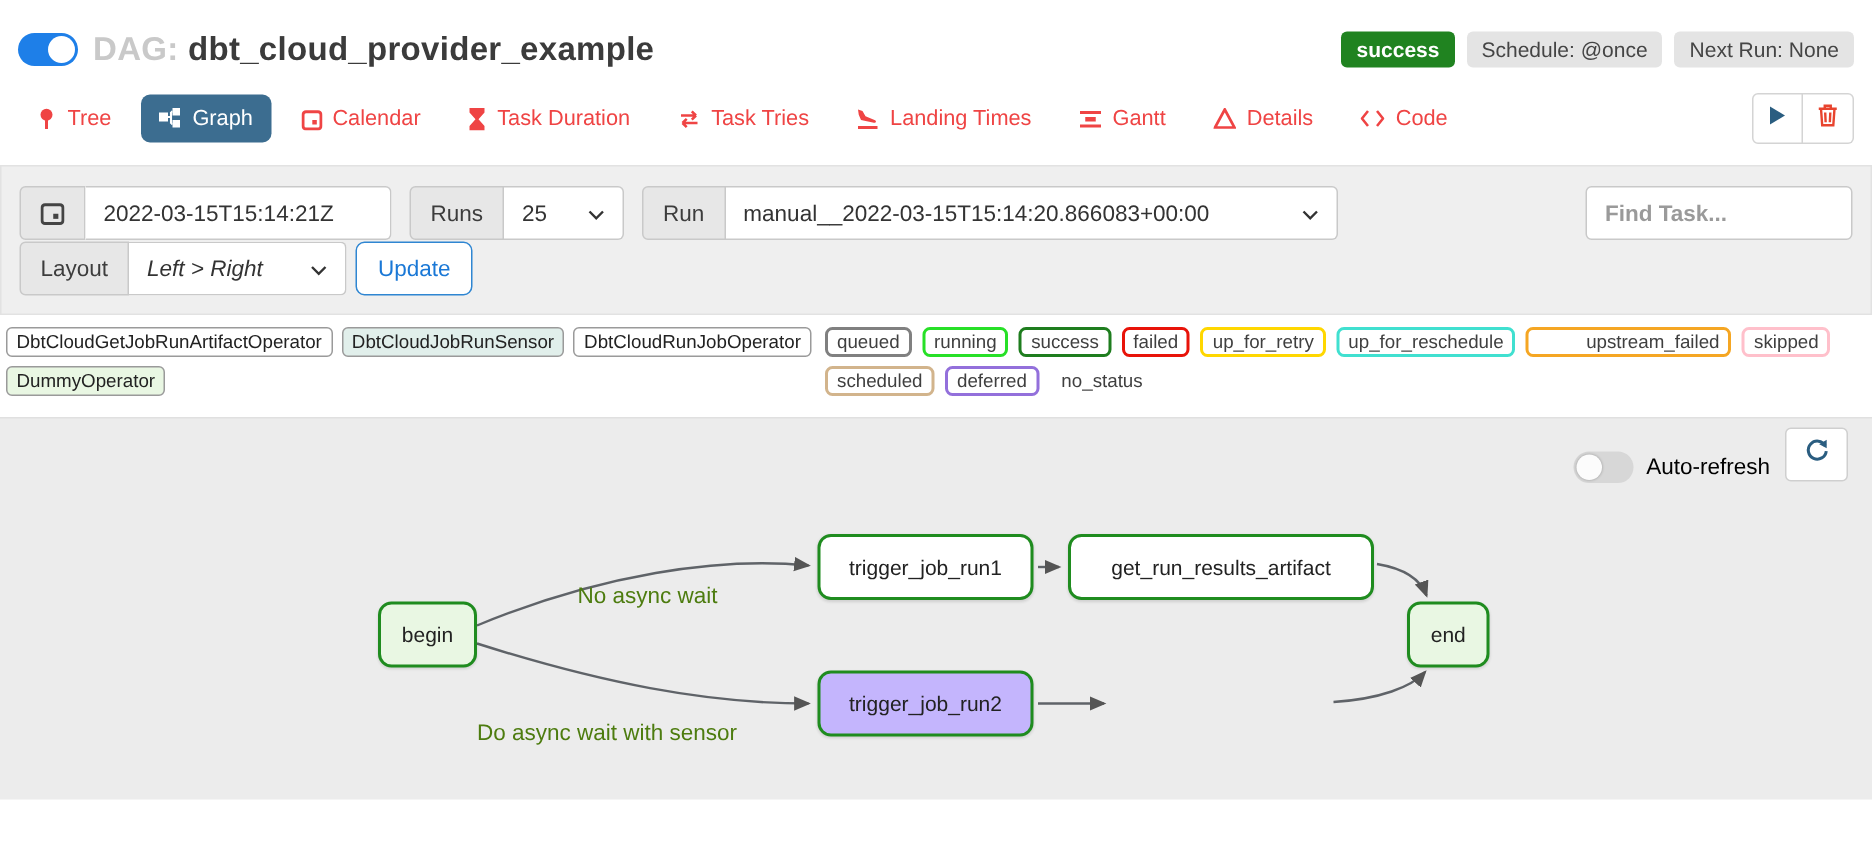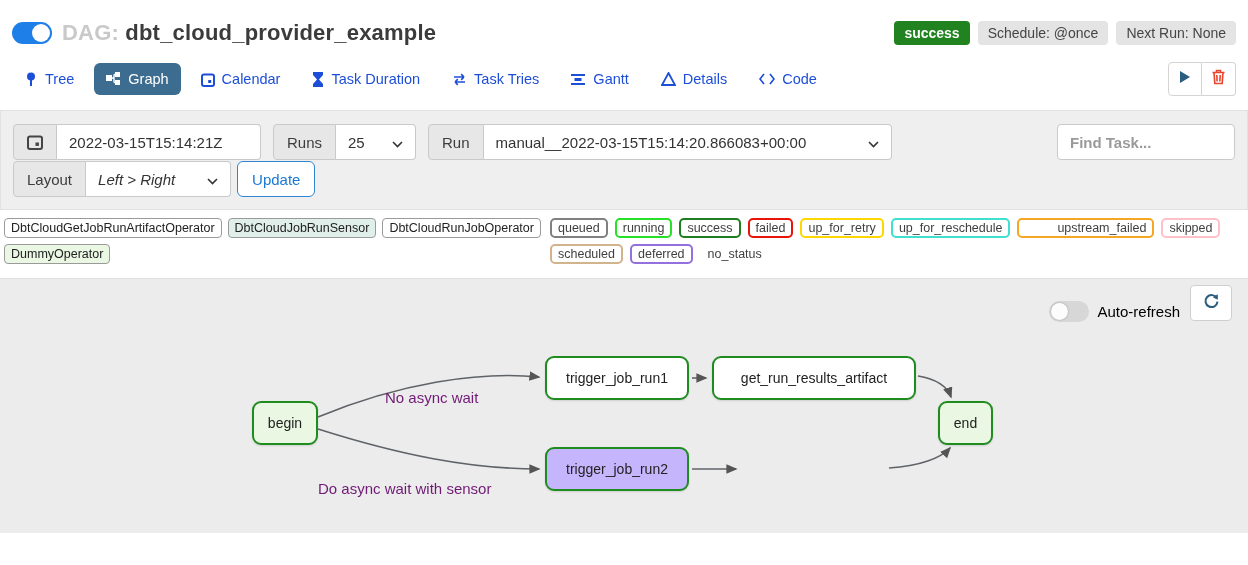--- a/index.html
+++ b/index.html
@@ -12,21 +12,21 @@
   .toggle .knob { position:absolute; top:2px; right:2px; width:18px; height:18px; border-radius:50%; background:#fff; }
   .dag-title { margin-left:10px; font-size:22px; font-weight:bold; letter-spacing:.2px; }
   .dag-title .prefix { color:#c9c9c9; }
   .dag-title .name { color:#3b3b3b; }
   .header-spacer { flex:1; }
   .hbadge { font-size:14px; padding:4px 10px; border-radius:4px; margin-left:8px; background:#e4e4e4; color:#454545; white-space:nowrap; }
   .hbadge.success { background:#208320; color:#fff; font-weight:bold; }
 
   
   .tabbar { display:flex; align-items:center; padding:10px 12px 14px 12px; }
-  .tab { display:flex; align-items:center; gap:7px; color:#1d4ed8; font-size:14.5px;
+  .tab { display:flex; align-items:center; gap:7px; color:#ef4444; font-size:14.5px;
     padding:8px 12px; border-radius:6px; margin-right:8px; cursor:pointer; white-space:nowrap; }
   .tab.active { background:#3c6d90; color:#fff; }
   .tab svg { display:block; }
   .tab-spacer { flex:1; }
   .btn-group { display:flex; }
   .icon-btn { width:34px; height:34px; background:#fff; border:1px solid #d4d4d4; display:flex; align-items:center; justify-content:center; cursor:pointer; }
   .icon-btn:first-child { border-radius:4px 0 0 4px; }
   .icon-btn:last-child { border-radius:0 4px 4px 0; border-left:none; }
 
   
@@ -55,21 +55,21 @@
   .st-badge { border:2px solid #888; border-radius:5px; font-size:12.5px; color:#3f3f3f;
     padding:1px 6px; background:#fff; white-space:nowrap; }
   .st-badge.no-border { border-color:transparent; background:transparent; }
 
   
   .graph-panel { position:relative; margin-top:8px; height:255px; background:#ececec; border-top:1px solid #e0e0e0; }
   .graph-panel svg.edges { position:absolute; left:0; top:0; }
   .node { position:absolute; border:2.5px solid #1f8c1f; border-radius:9px; background:#fff;
     display:flex; align-items:center; justify-content:center; font-size:14px; color:#222;
     box-shadow:0 1px 2px rgba(0,0,0,.12); cursor:pointer; }
-  .edge-label { position:absolute; font-size:15px; color:#701a75; white-space:nowrap; }
+  .edge-label { position:absolute; font-size:15px; color:#4d7c0f; white-space:nowrap; }
   .autorefresh { position:absolute; right:68px; top:22px; display:flex; align-items:center; gap:8px; }
   .ar-toggle { width:40px; height:21px; border-radius:11px; background:#d7d7d7; position:relative; cursor:pointer; }
   .ar-toggle .knob { position:absolute; top:2px; left:2px; width:17px; height:17px; border-radius:50%; background:#fcfcfc; box-shadow:0 0 2px rgba(0,0,0,.3); }
   .ar-label { font-size:15px; color:#000000; }
   .refresh-btn { position:absolute; right:16px; top:6px; width:42px; height:36px; background:#fff;
     border:1px solid #cfcfcf; border-radius:4px; display:flex; align-items:center; justify-content:center; cursor:pointer; }
 </style>
 </head>
 <body>
 
@@ -125,20 +125,29 @@
       </span>
     <span>Task Duration</span>
   </div>
   <div class="tab">
     <span>
         <svg width="15" height="13" viewBox="0 0 15 13">
           <path d="M2 4 H12 M12 4 L9.2 1.2 M12 4 L9.2 6.8 M13 9 H3 M3 9 L5.8 6.2 M3 9 L5.8 11.8" stroke="currentColor" stroke-width="1.7" fill="none"></path>
         </svg>
       </span>
     <span>Task Tries</span>
+  </div>
+  <div class="tab">
+    <span>
+        <svg width="15" height="14" viewBox="0 0 15 14">
+          <path d="M1 13 h13" stroke="currentColor" stroke-width="2"></path>
+          <path d="M1 1 l3 1 2 3.5 6 2.5 c1.5 .6 1.2 2 -.4 1.8 L3 8 1.5 4.5 z" fill="currentColor"></path>
+        </svg>
+      </span>
+    <span>Landing Times</span>
   </div>
   <div class="tab">
     <span>
         <svg width="15" height="13" viewBox="0 0 15 13">
           <rect x="0" y="1" width="14" height="2" fill="currentColor"></rect>
           <rect x="3.5" y="5" width="7" height="3" fill="currentColor"></rect>
           <rect x="0" y="10" width="14" height="2" fill="currentColor"></rect>
         </svg>
       </span>
     <span>Gantt</span>

